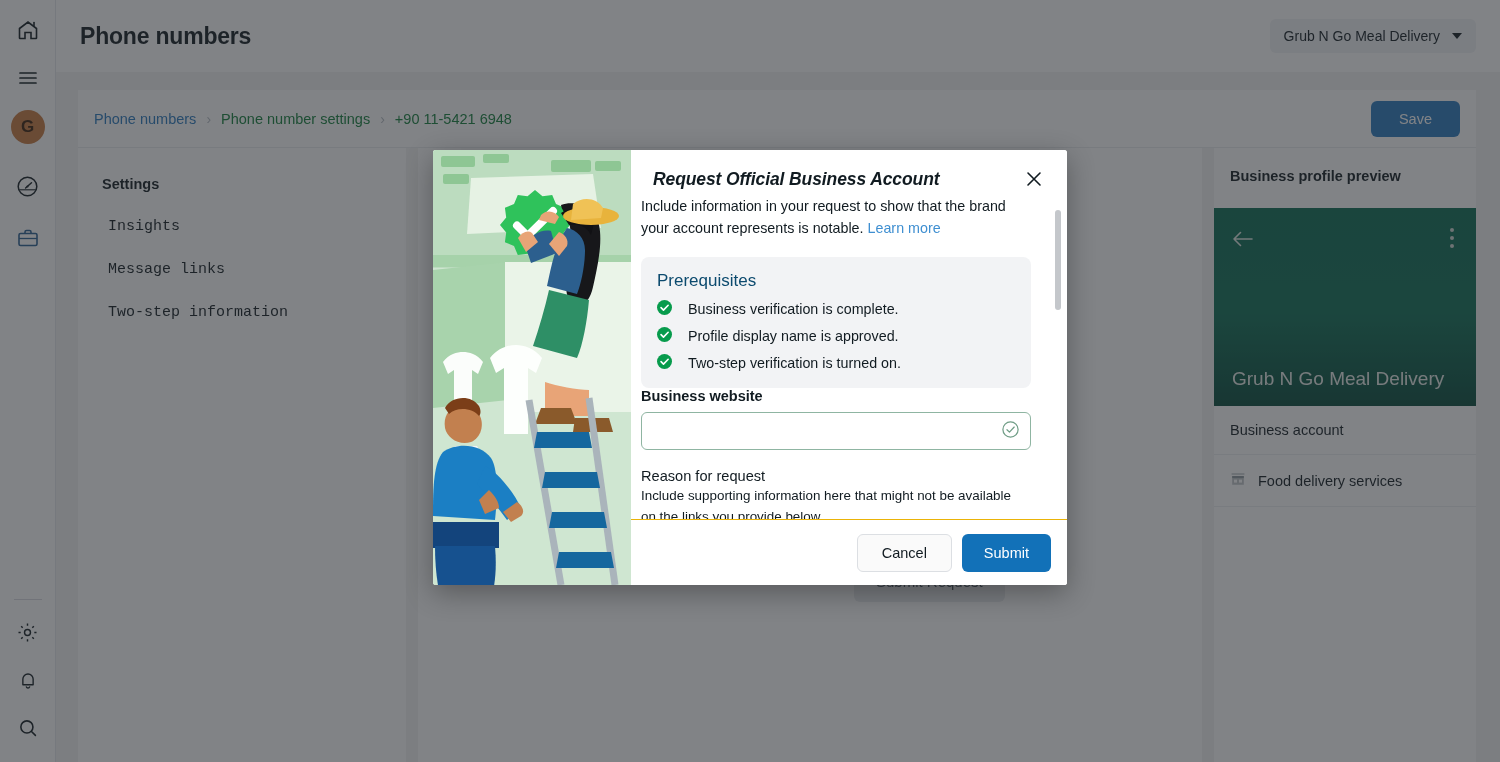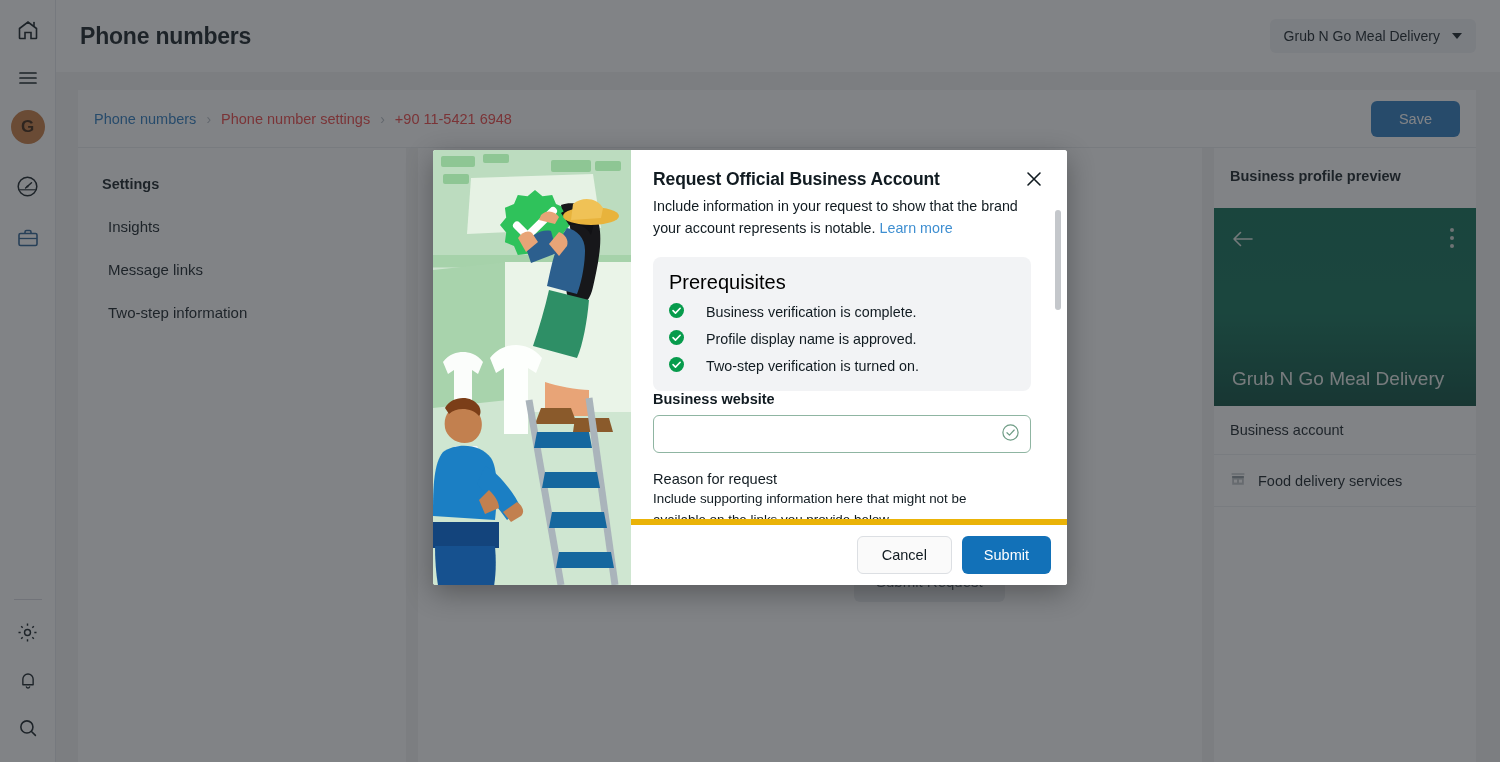--- a/index.html
+++ b/index.html
@@ -53,38 +53,38 @@
 
   
   .crumbbar {
     position: absolute; left: 78px; top: 90px; right: 24px; height: 58px;
     background: #ffffff; border-bottom: 1px solid #e9ebef;
     display: flex; align-items: center; justify-content: space-between;
     padding: 0 16px 0 16px;
     z-index: 1;
   }
   .crumbs { display: flex; align-items: center; gap: 10px; font-size: 14.5px; }
-  .crumb { color: #ef4444; }
+  .crumb { color: #15803d; }
   .crumb.link { color: #2a7abf; cursor: pointer; }
   .crumb-sep { color: #b6bcc4; font-size: 14px; }
   .save-btn {
     background: #2a7abf; color: #fff; border: none; border-radius: 6px;
     padding: 10px 28px; font-size: 14.5px; cursor: pointer; font-family: inherit;
   }
 
   
   .content { position: absolute; left: 78px; top: 148px; right: 24px; bottom: 0; display: flex; gap: 12px; z-index: 1; }
   .col-settings { width: 328px; background: #fff; padding: 18px 16px; }
   .col-main { flex: 1 1 auto; background: #fff; position: relative; overflow: hidden; }
   .col-preview { width: 262px; background: #fff; }
 
   .settings-title { font-size: 14.5px; font-weight: 700; color: #111b21; margin: 10px 0 16px 8px; }
   .nav-item {
     font-size: 15px; color: #111b21; padding: 10px 14px; border-radius: 6px;
-    margin-bottom: 6px; cursor: pointer;
+    margin-bottom: 6px; cursor: pointer; font-family: Liberation Mono, monospace;
   }
   .nav-item.active { background: #eaf2f9; color: #1d6fa5; font-weight: 700; }
   .submit-request-btn {
     background: #e9ebef; color: #4a5560; border: none; border-radius: 6px;
     padding: 12px 22px; font-size: 15px; cursor: pointer; font-family: inherit;
     position: absolute; left: 436px; top: 413px;
   }
 
   
   .prev-title { font-size: 14.5px; font-weight: 700; color: #111b21; padding: 20px 16px 24px; }
@@ -114,57 +114,57 @@
   
   .modal {
     position: absolute; left: 433px; top: 150px; width: 634px; height: 435px;
     background: #ffffff; border-radius: 3px; overflow: hidden;
     display: flex; z-index: 20;
     box-shadow: 0 8px 28px rgba(0,0,0,.32);
   }
   .modal-illus { width: 198px; flex: 0 0 198px; position: relative; overflow: hidden; background: #cfe5d2; }
   .modal-body { flex: 1 1 auto; position: relative; display: flex; flex-direction: column; background: #fff; }
 
-  .modal-head { padding: 18px 22px 6px; display: flex; align-items: center; justify-content: space-between; }
+  .modal-head { padding: 18px 22px 6px; display: flex; align-items: center; justify-content: space-between; font-style: italic; }
   .modal-title { font-size: 17.5px; font-weight: 700; color: #111b21; letter-spacing: -0.1px; }
   .close-x { cursor: pointer; line-height: 0; padding: 2px; }
 
   .modal-scroll {
-    flex: 1 1 auto; overflow: hidden; padding: 0 22px 0 22px; position: relative;
+    flex: 1 1 auto; overflow: hidden; padding: 0 22px 0 10px; position: relative;
   }
   .modal-lead { font-size: 14.3px; line-height: 1.52; color: #111b21; padding-right: 22px; }
   .modal-lead a { color: #3f8fd1; text-decoration: none; cursor: pointer; }
 
   .prereq {
     background: #f2f3f5; border-radius: 8px; margin-top: 18px; padding: 14px 16px 16px;
     margin-right: 14px;
   }
-  .prereq-h { font-size: 20px; color: #000000; }
-  .prereq-item { display: flex; align-items: center; gap: 22px; margin-top: 9px; font-size: 14.3px; color: #111b21; }
+  .prereq-h { font-size: 17px; color: #0c4a6e; }
+  .prereq-item { display: flex; align-items: center; gap: 16px; margin-top: 9px; font-size: 14.3px; color: #111b21; }
 
   .field-label { font-size: 14.5px; font-weight: 700; color: #111b21; }
   .field-wrap {
     margin-top: 8px; margin-right: 14px; height: 38px; border: 1px solid #8fb5a2;
     border-radius: 6px; display: flex; align-items: center; padding: 0 10px 0 12px;
   }
   .field-wrap input {
     flex: 1 1 auto; border: none; outline: none; font-size: 14px;
     font-family: inherit; color: #111b21; background: transparent;
   }
   .field-wrap input::placeholder { color: #c4cdc8; }
 
   .reason-h { font-size: 14.6px; font-weight: 400; color: #111b21; margin-top: 18px; }
   .reason-sub { font-size: 13.4px; color: #111b21; line-height: 1.5; margin-top: 2px; padding-right: 26px; }
 
   .mscrollbar { position: absolute; right: 6px; top: 0; width: 6px; height: 100%; }
   .mthumb { position: absolute; top: 14px; width: 6px; height: 100px; background: #c4c7cb; border-radius: 3px; }
 
   .modal-foot {
     flex: 0 0 auto; height: 66px; background: #fff;
-    border-top: 6px solid #eab308;
+    border-top: 1px solid #eab308;
     display: flex; align-items: center; justify-content: flex-end; gap: 10px;
     padding: 0 16px;
   }
   .btn-cancel {
     background: #fafafa; border: 1px solid #dcdfe3; border-radius: 6px;
     padding: 10px 24px; font-size: 14.5px; color: #111b21; cursor: pointer; font-family: inherit;
   }
   .btn-submit {
     background: #1271b8; border: none; border-radius: 6px;
     padding: 11px 22px; font-size: 14.5px; color: #fff; cursor: pointer; font-family: inherit;

